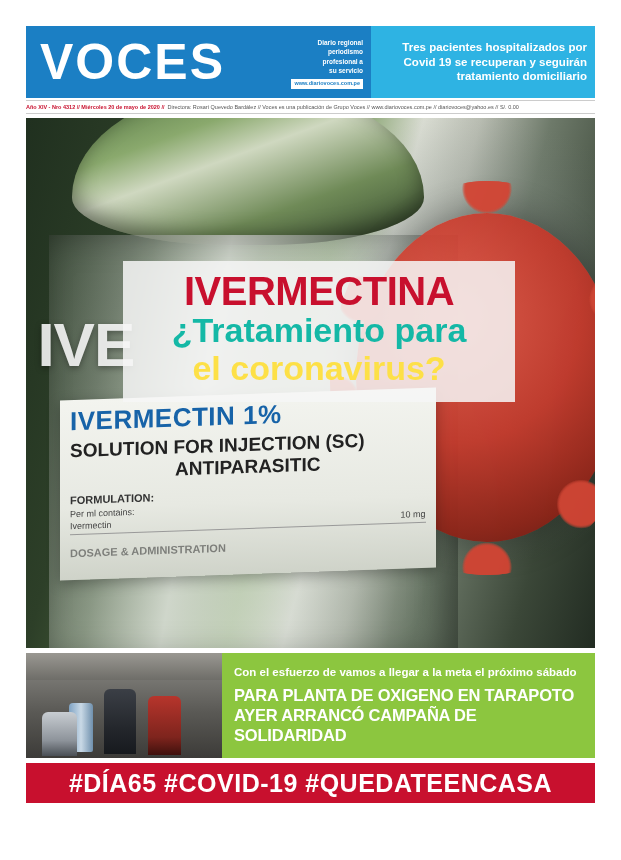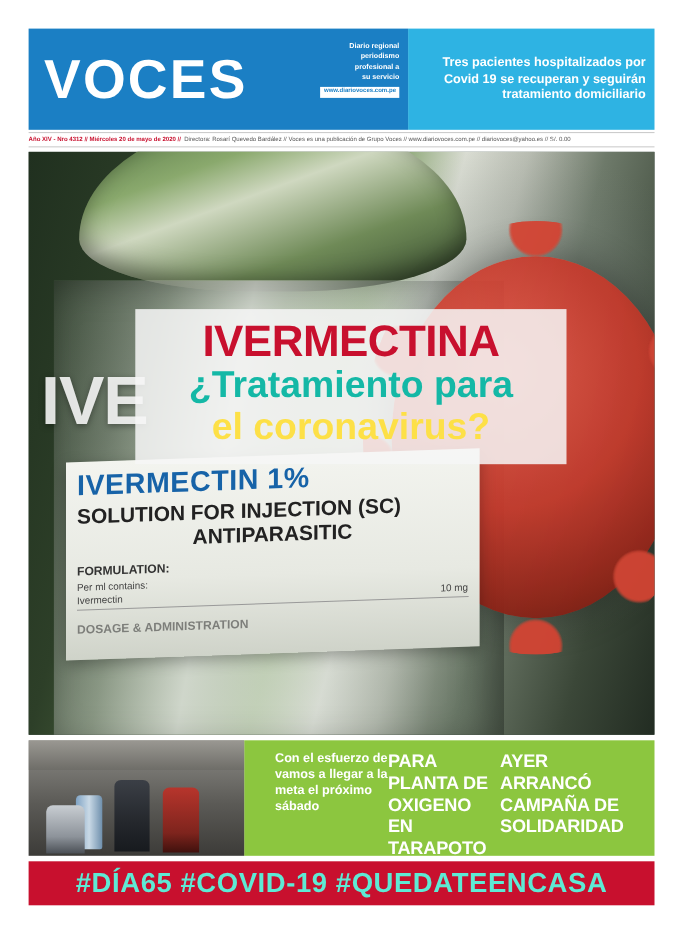--- a/index.html
+++ b/index.html
@@ -12,21 +12,21 @@
   .page {
     position: relative;
     width: 621px; height: 860px;
     background: #ffffff;
     padding: 26px 26px 12px 26px;
   }
 
   
   .masthead {
     display: flex;
-    height: 92px;
+    height: 72px;
     align-items: stretch;
   }
   .logo-block {
     background: #1b7fc4;
     flex: 0 0 345px;
     display: flex;
     align-items: center;
     position: relative;
     padding-left: 14px;
   }
@@ -212,23 +212,23 @@
     border-radius: 6px 6px 0 0;
   }
   .sec-photo .p3 {
     position:absolute; left:62%; bottom:3%; width:17%; height:56%;
     background: linear-gradient(180deg,#b7352c 0%, #7e241d 70%, #40110d 100%);
     border-radius: 6px 6px 0 0;
   }
   .sec-text {
     flex: 1;
     background: #8cc63f;
-    padding: 10px 28px;
-    display: flex;
-    flex-direction: row;
+    padding: 10px 12px;
+    display: flex;
+    flex-direction: column;
     justify-content: center;
   }
   .sec-kicker {
     color: #ffffff;
     font-size: 11.5px;
     font-weight: bold;
     line-height: 1.25;
     margin-bottom: 7px;
   }
   .sec-head {
@@ -242,21 +242,21 @@
   
   .banner {
     margin-top: 5px;
     background: #c8102e;
     height: 40px;
     display: flex;
     align-items: center;
     justify-content: center;
   }
   .banner span {
-    color: #5eead4;
+    color: #ffffff;
     font-size: 25px;
     font-weight: bold;
     letter-spacing: 0.5px;
   }
 </style>
 </head>
 <body>
 
 <div class="page">
 

